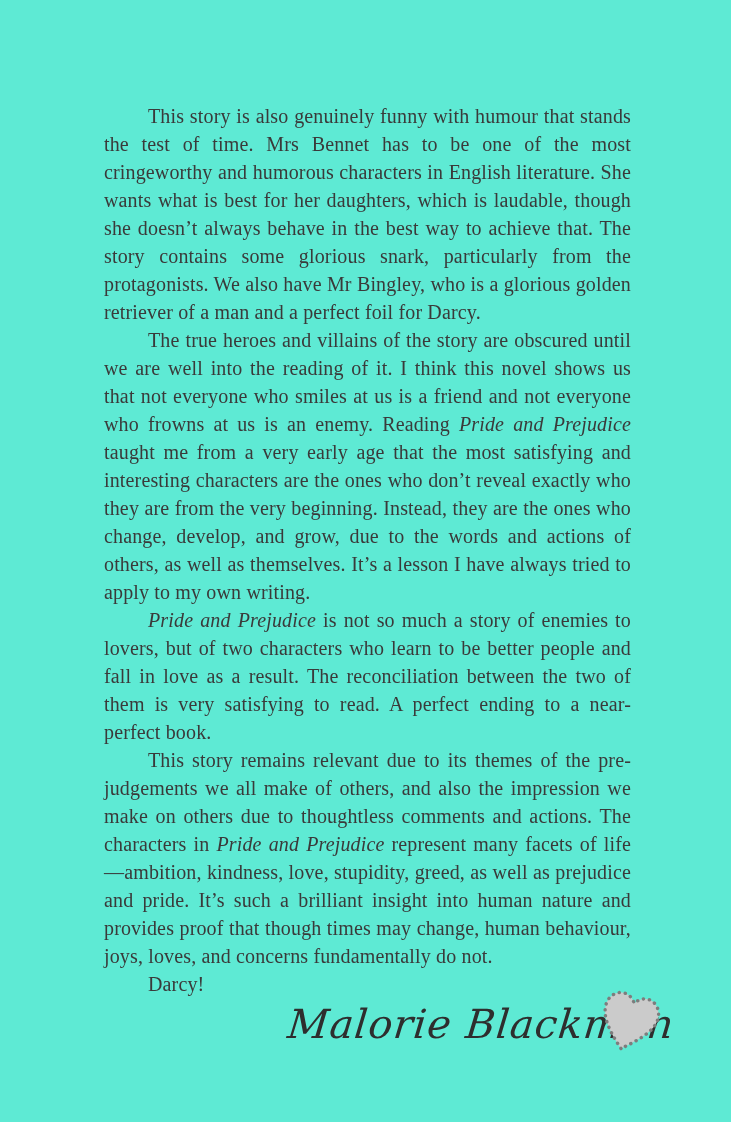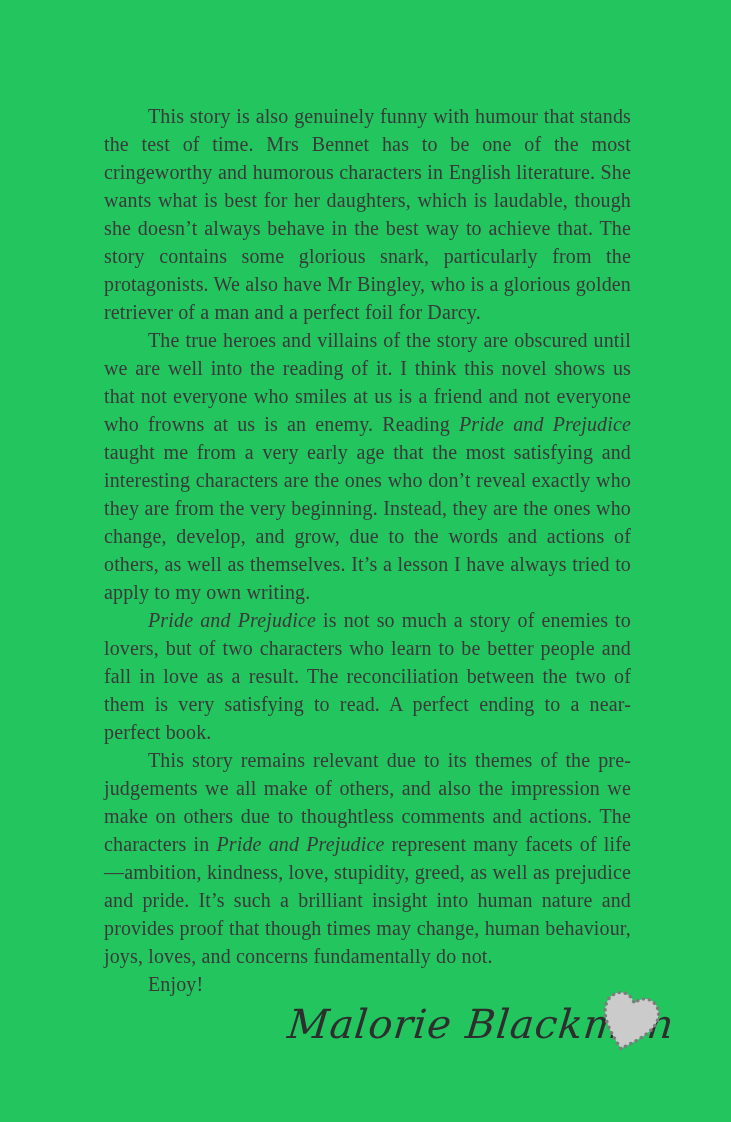--- a/index.html
+++ b/index.html
@@ -4,21 +4,21 @@
 <style>
   html, body {
     margin: 0;
     padding: 0;
     background: #fefefe;
   }
   .page {
     position: relative;
     width: 731px;
     height: 1122px;
-    background: #22c55e;
+    background: #5eead4;
     overflow: hidden;
     font-family: "Liberation Serif", "DejaVu Serif", serif;
   }
   .text-block {
     position: absolute;
     left: 104px;
     top: 102px;
     width: 527px;
     font-size: 20px;
     line-height: 28px;
@@ -74,21 +74,21 @@
   <div class="text-block">
 
     <p class="para"><span>This story is also genuinely funny with humour that stands the test of time. Mrs Bennet has to be one of the most cringeworthy and humorous characters in English literature. She wants what is best for her daughters, which is laudable, though she doesn’t always behave in the best way to achieve that.  The story contains some glorious snark, particularly from the protagonists. We also have Mr Bingley, who is a glorious golden retriever of a man and a perfect foil for Darcy.</span></p>
 
     <p class="para"><span>The true heroes and villains of the story are obscured until we are well into the reading of it. I think this novel shows us that not everyone who smiles at us is a friend and not everyone who frowns at us is an enemy. Reading </span><i>Pride and Prejudice</i><span> taught me from a very early age that the most satisfying and interesting characters are the ones who don’t reveal exactly who they are from the very beginning.  Instead, they are the ones who change, develop, and grow, due to the words and actions of others, as well as themselves.  It’s a lesson I have always tried to apply to my own writing.</span></p>
 
     <p class="para"><i>Pride and Prejudice</i><span> is not so much a story of enemies to lovers, but of two characters who learn to be better people and fall in love as a result.  The reconciliation between the two of them is very satisfying to read. A perfect ending to a near-perfect book.</span></p>
 
     <p class="para"><span>This story remains relevant due to its themes of the pre-judgements we all make of others, and also the impression we make on others due to thoughtless comments and actions.  The characters in </span><i>Pride and Prejudice</i><span> represent many facets of life—ambition, kindness, love, stupidity, greed, as well as prejudice and pride.  It’s such a brilliant insight into human nature and provides proof that though times may change, human behaviour, joys, loves, and concerns fundamentally do not.</span></p>
 
-    <p class="closing">Enjoy!</p>
+    <p class="closing">Darcy!</p>
 
   </div>
 
   <div class="signature">Malorie Blackman</div>
 
   <svg class="heart" viewBox="0 0 24 26" aria-hidden="true">
     <path d="M11.6 24.2 C 5.4 18.8 2.2 14.6 2.2 10.2 C 2.2 7.0 4.6 4.4 7.5 4.4 C 9.4 4.4 11.0 5.5 12.0 7.1 C 13.0 5.5 14.6 4.4 16.5 4.4 C 19.4 4.4 21.8 7.0 21.8 10.2 C 21.8 14.6 18.2 18.6 11.6 24.2 Z" fill="#cbcbcb"></path>
   </svg>
 
 </div>

